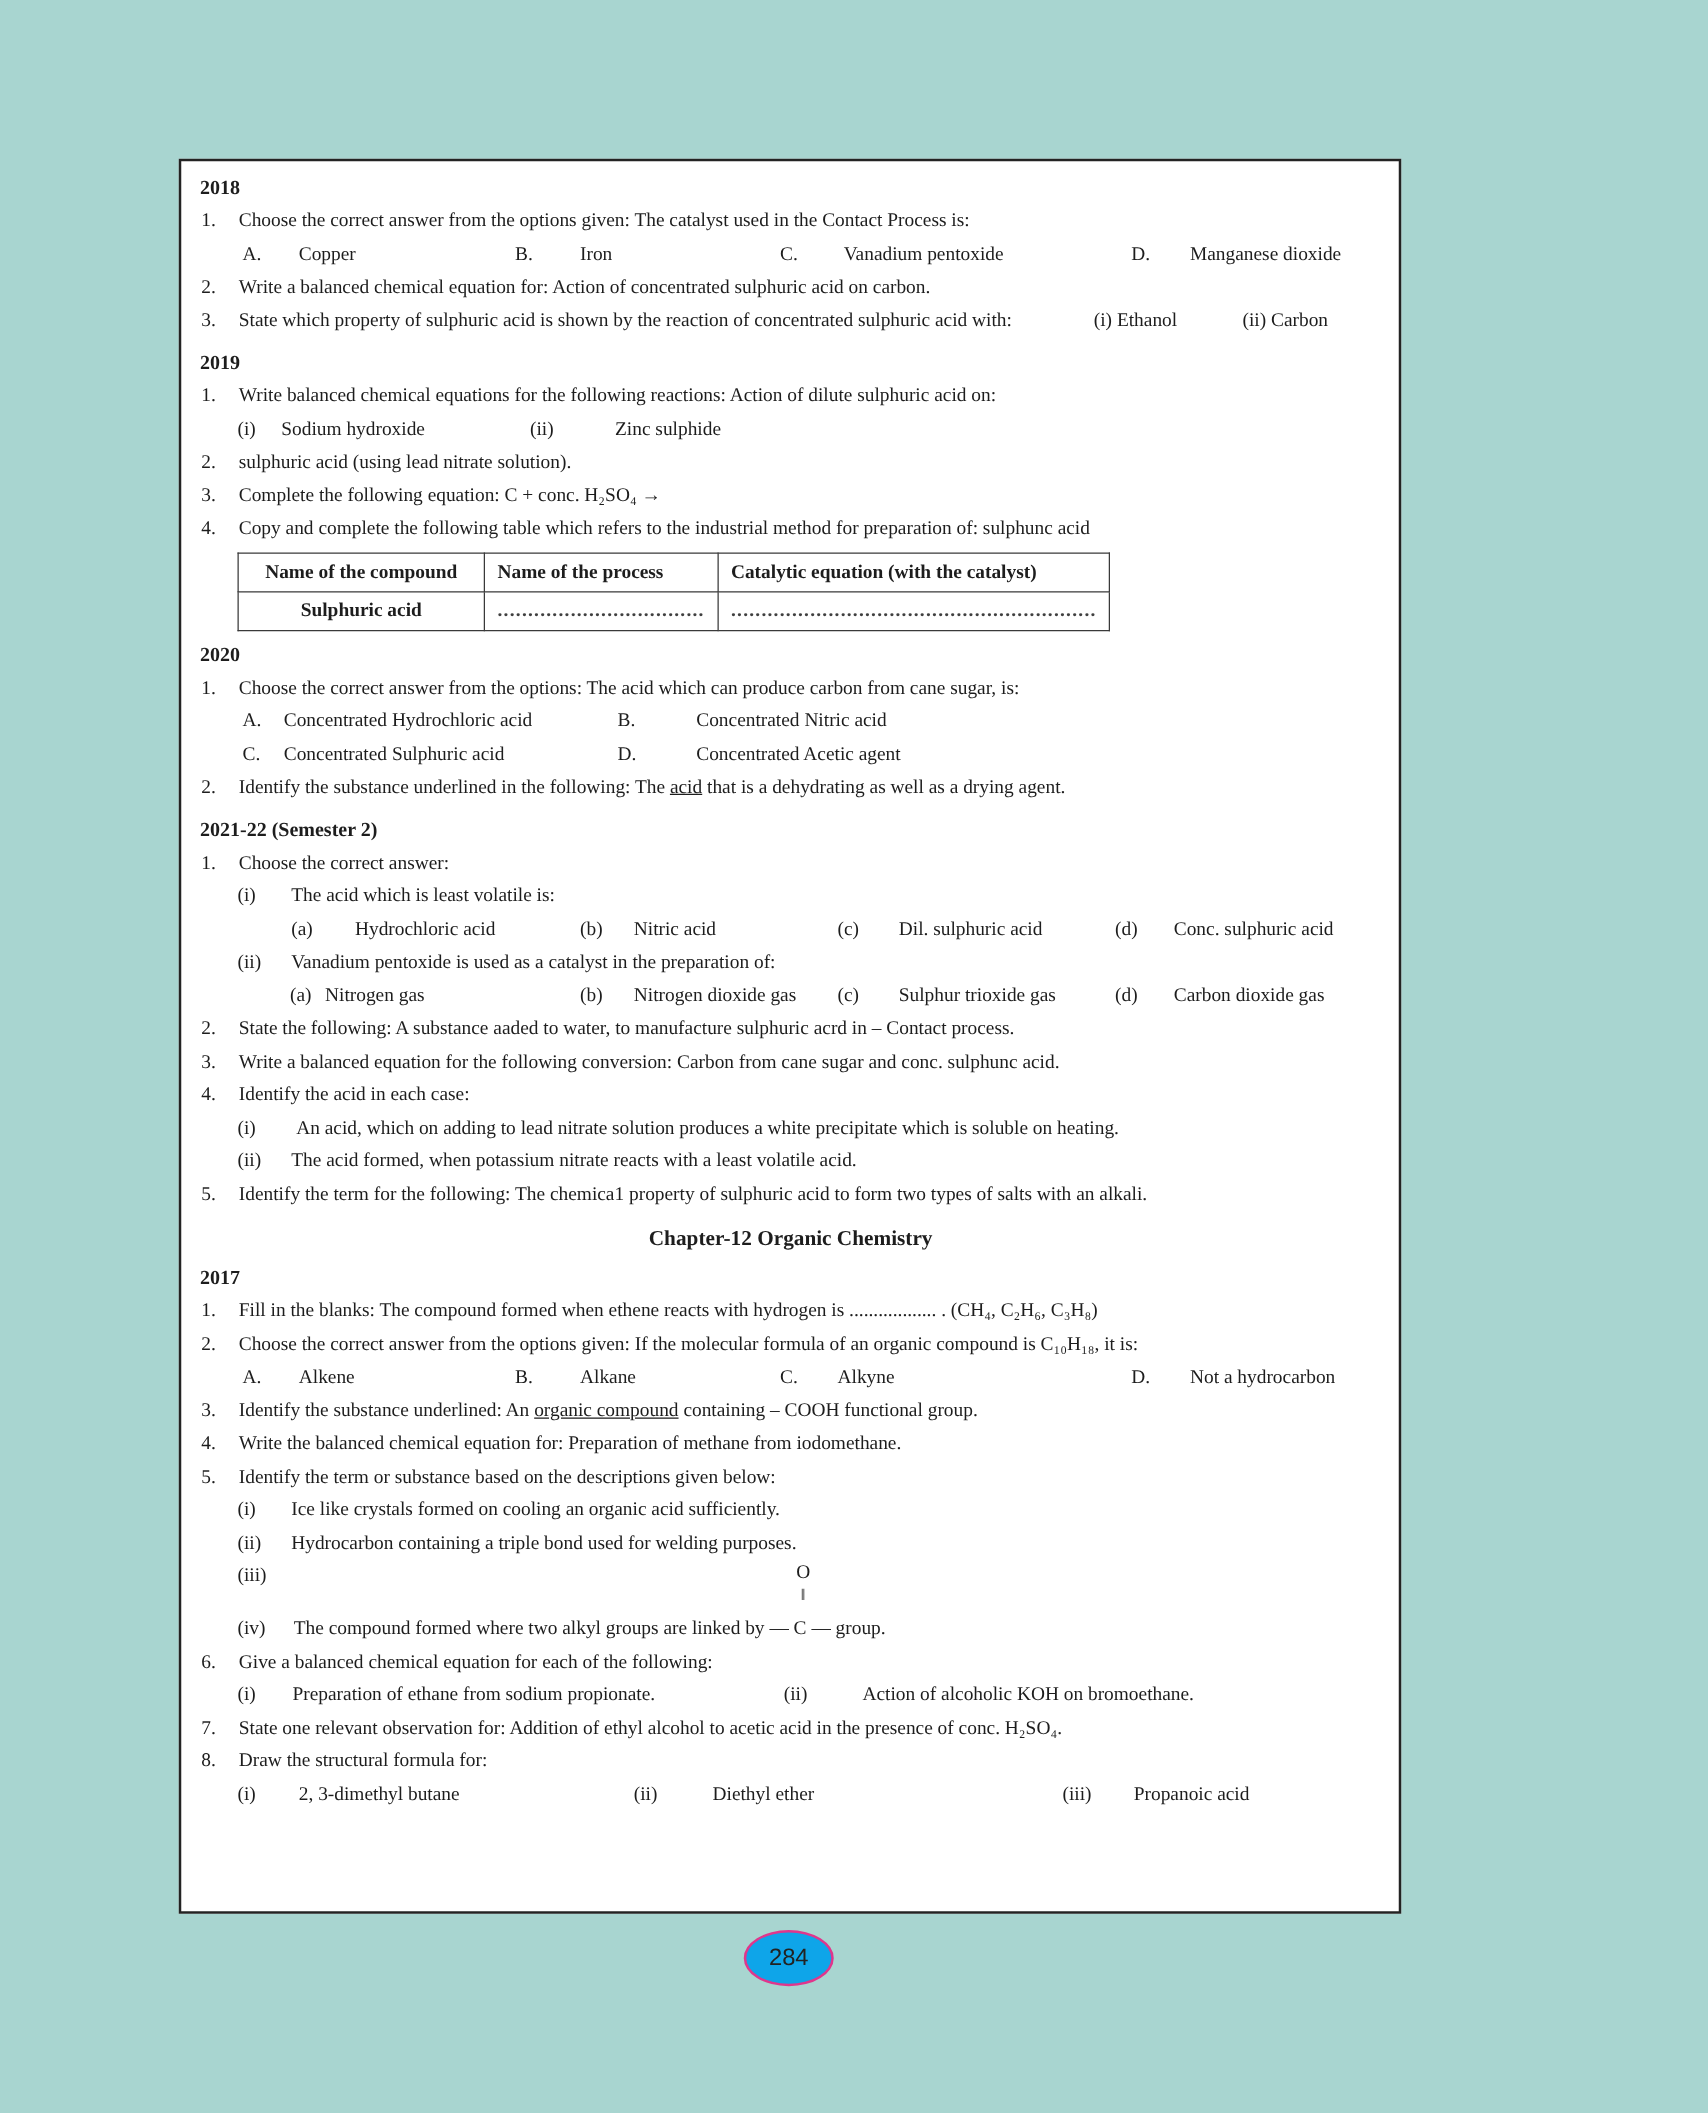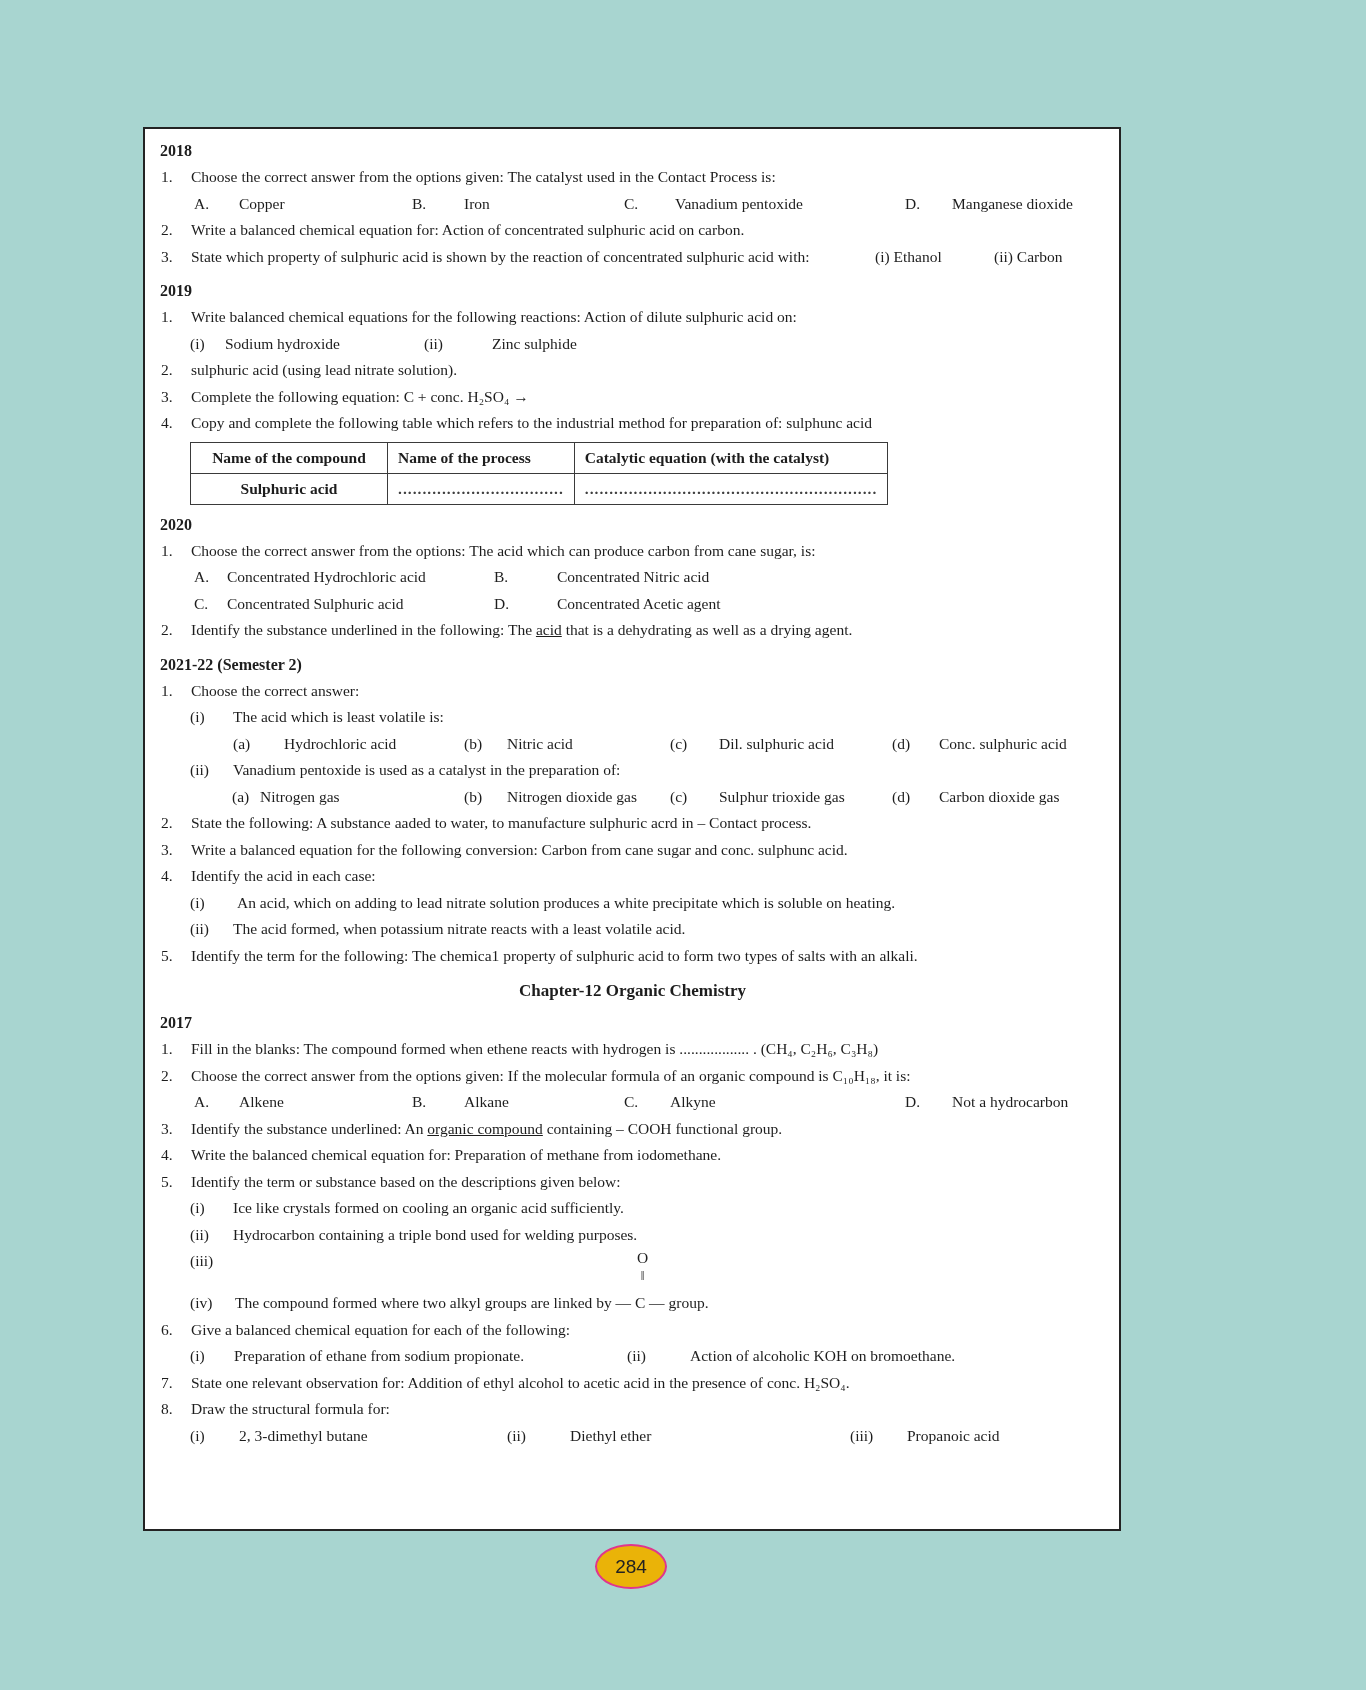--- a/index.html
+++ b/index.html
@@ -31,21 +31,21 @@
   .qtable .c3{width:268px;}
   .dots{color:#3f3f3f;letter-spacing:1px;}
   .chapter{font-weight:bold;font-size:17px;line-height:28px;text-align:center;margin:8px 0 4px 0;}
   .iv-line{margin-top:42px;}
   .cgroup{display:inline-block;position:relative;}
   .cgroup .above{position:absolute;left:55%;transform:translateX(-50%);line-height:16px;white-space:nowrap;}
   .cgroup .ox{top:-40px;}
   .cgroup .dbl{top:-22px;font-size:13px;}
   .pagenum{
     position:absolute;left:595px;top:1544px;width:68px;height:41px;
-    background:#eab308;border:2px solid #e0368c;border-radius:50%;
+    background:#0ea5e9;border:2px solid #e0368c;border-radius:50%;
     display:flex;align-items:center;justify-content:center;
     font-family:"Liberation Sans","DejaVu Sans",sans-serif;font-size:19px;color:#222;
   }
 </style>
 </head>
 <body>
 
 <div class="sheet">
 
   <div class="year">2018</div>

